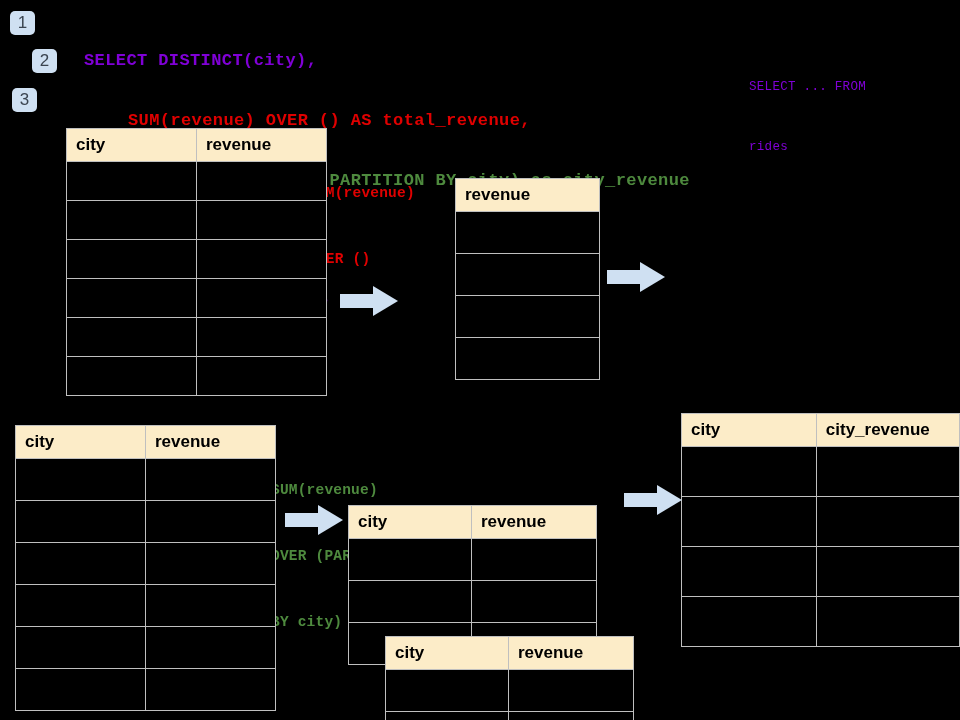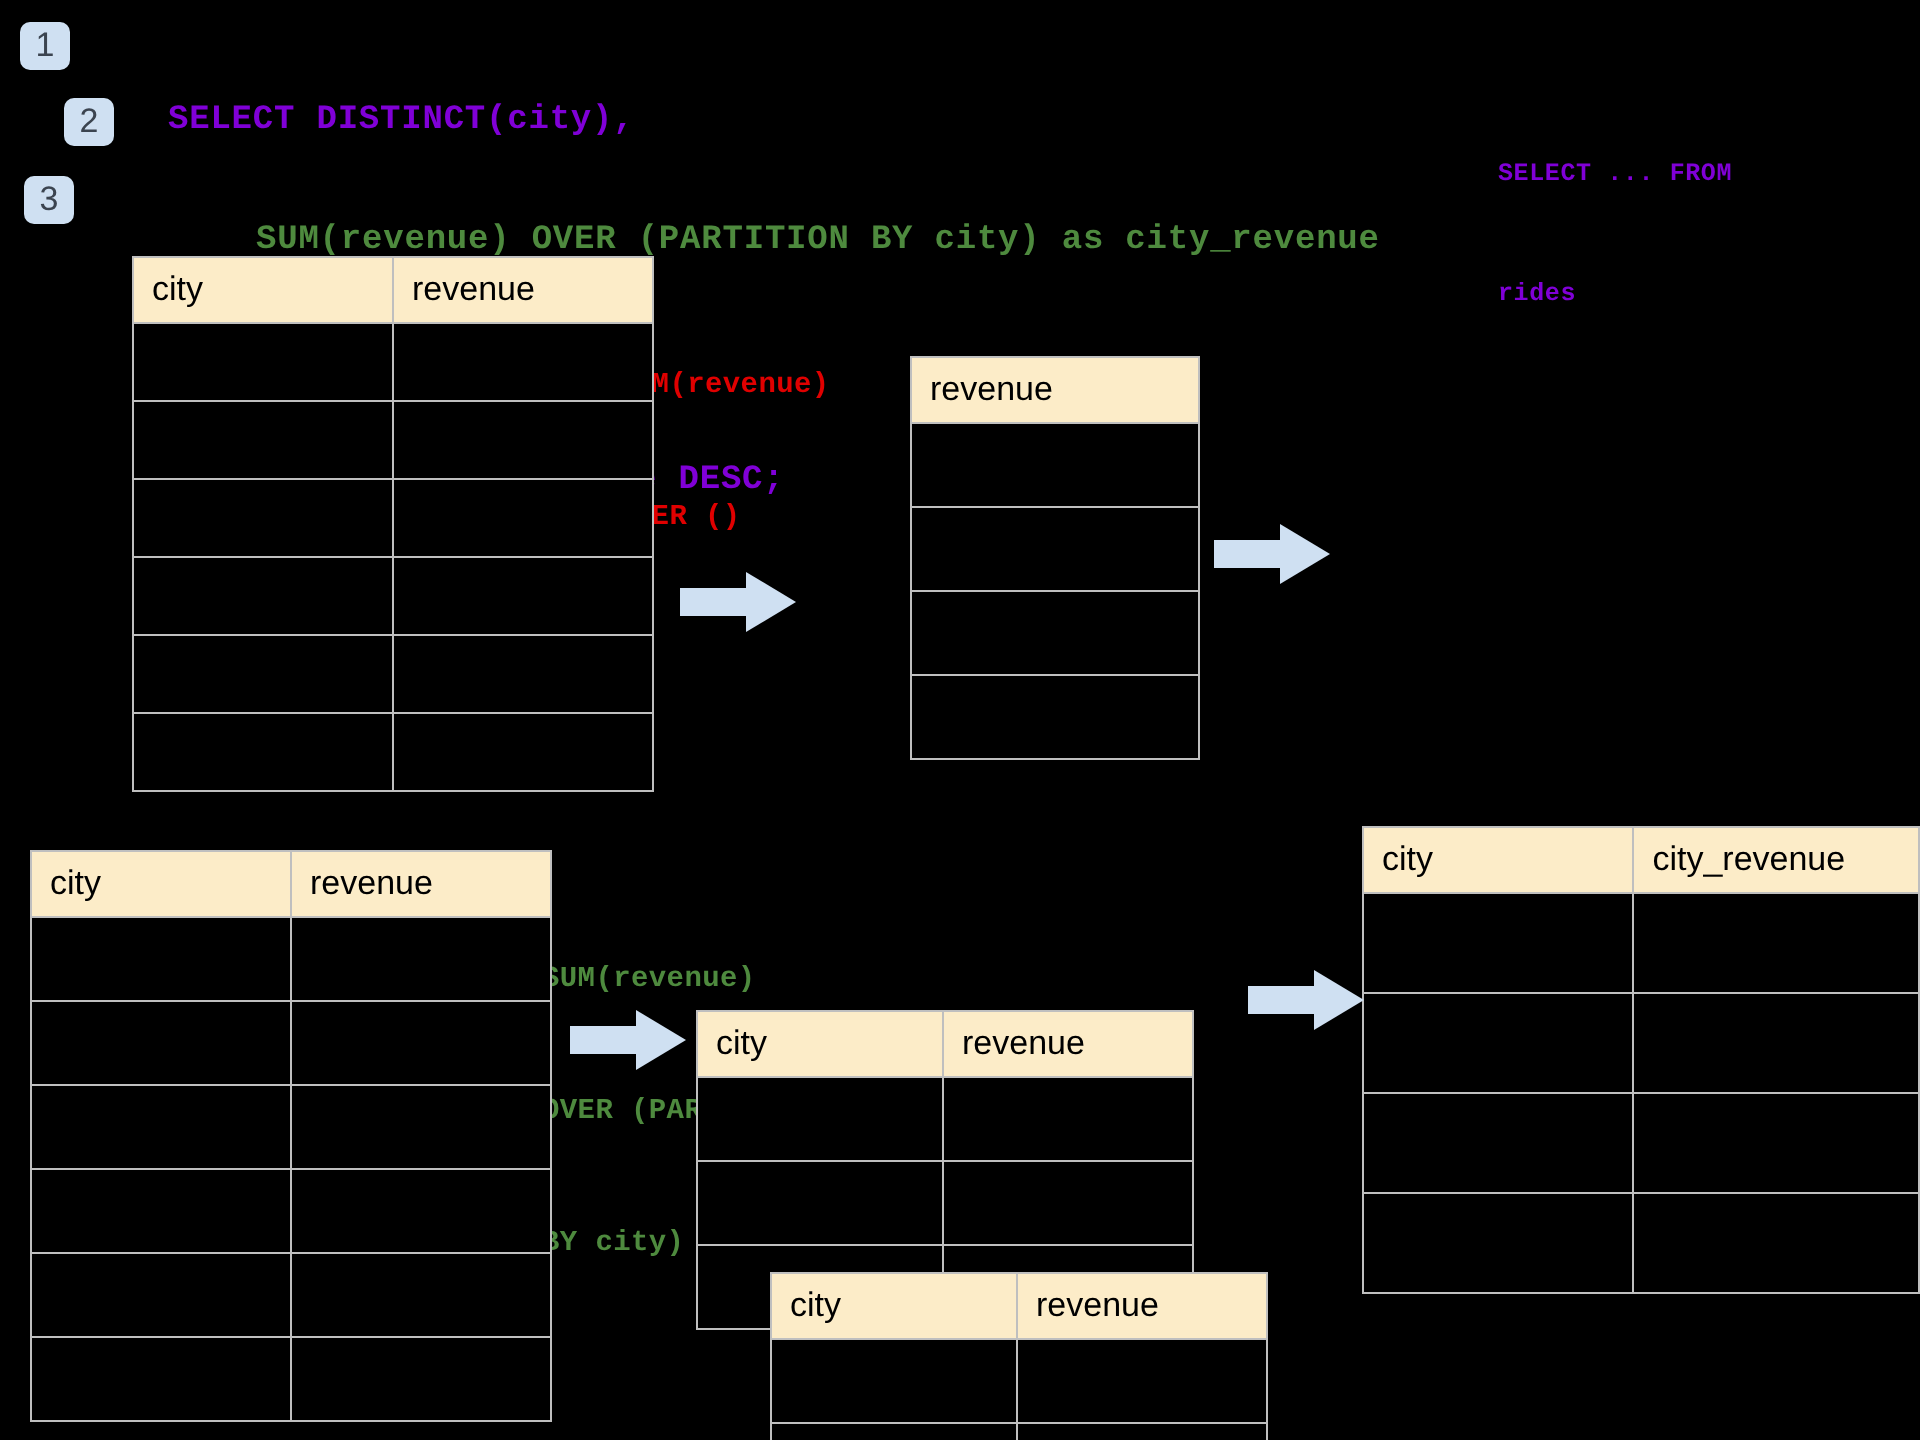--- a/index.html
+++ b/index.html
@@ -40,21 +40,21 @@
     letter-spacing: 0.4px;
   }
   .code-line { line-height: 22px; }
   .c-purple { color: #8000d7; }
   .c-red    { color: #e00000; }
   .c-green  { color: #4e8a3e; }
 
   .side-note {
     position: absolute;
     font-family: "Liberation Mono", monospace;
-    font-weight: bold;
+    font-weight: normal;
     font-size: 12.5px;
     line-height: 20px;
     color: #8000d7;
     white-space: pre;
     letter-spacing: 0.3px;
   }
 
   
   .annot {
     position: absolute;
@@ -78,21 +78,21 @@
   .tbl td {
     border: 1px solid #bfbfbf;
     background: #000000;
     padding: 0;
   }
   .tbl th {
     border: 1px solid #bfbfbf;
     background: #fcecc8;
     color: #000000;
     font-family: "Liberation Sans", sans-serif;
-    font-weight: normal;
+    font-weight: bold;
     font-size: 17px;
     text-align: left;
     padding: 6px 0 6px 9px;
   }
 
   
   .arrow {
     position: absolute;
     width: 58px;
     height: 30px;
@@ -120,20 +120,21 @@
 <body>
 
 <div id="canvas">
 
   <div class="badge" style="left:10px; top:11px;">1</div>
   <div class="badge" style="left:32px; top:49px;">2</div>
   <div class="badge" style="left:12px; top:88px;">3</div>
 
   <div class="code" style="left:84px; top:12px;">
     <div class="code-line c-purple" style="margin-left:0px;">SELECT DISTINCT(city),</div>
+    <div class="code-line c-red" style="margin-left:44px;">SUM(revenue) OVER () AS total_revenue,</div>
     <div class="code-line c-green" style="margin-left:44px;">SUM(revenue) OVER (PARTITION BY city) as city_revenue</div>
     <div class="code-line c-purple" style="margin-left:22px;">FROM rides</div>
     <div class="code-line c-purple" style="margin-left:22px;">ORDER by city_revenue DESC;</div>
   </div>
 
   <div class="side-note" style="left:749px; top:37px;">
     <div>SELECT ... FROM</div>
     <div>rides</div>
   </div>
 

